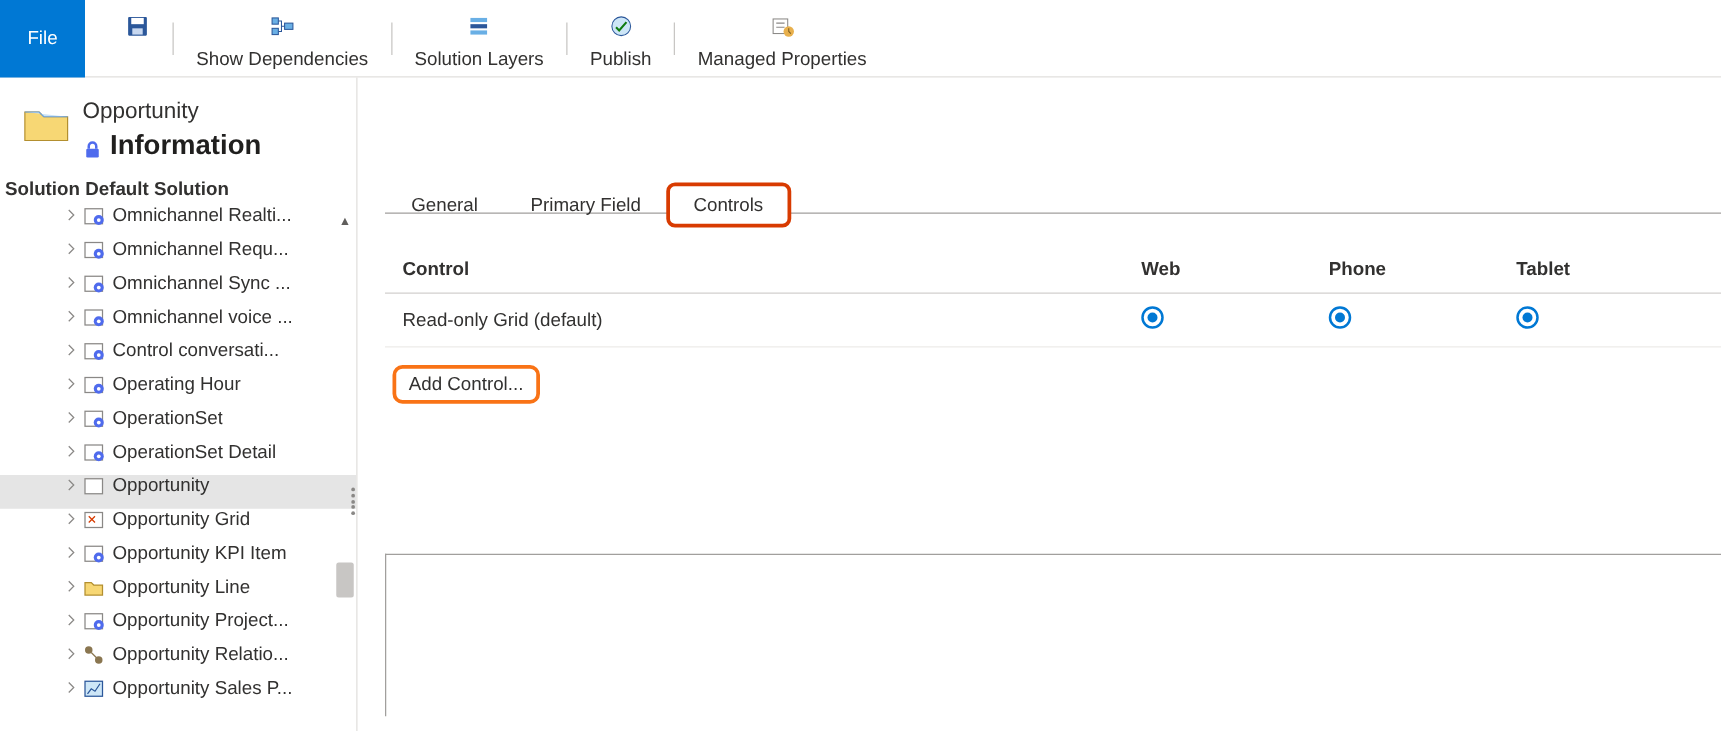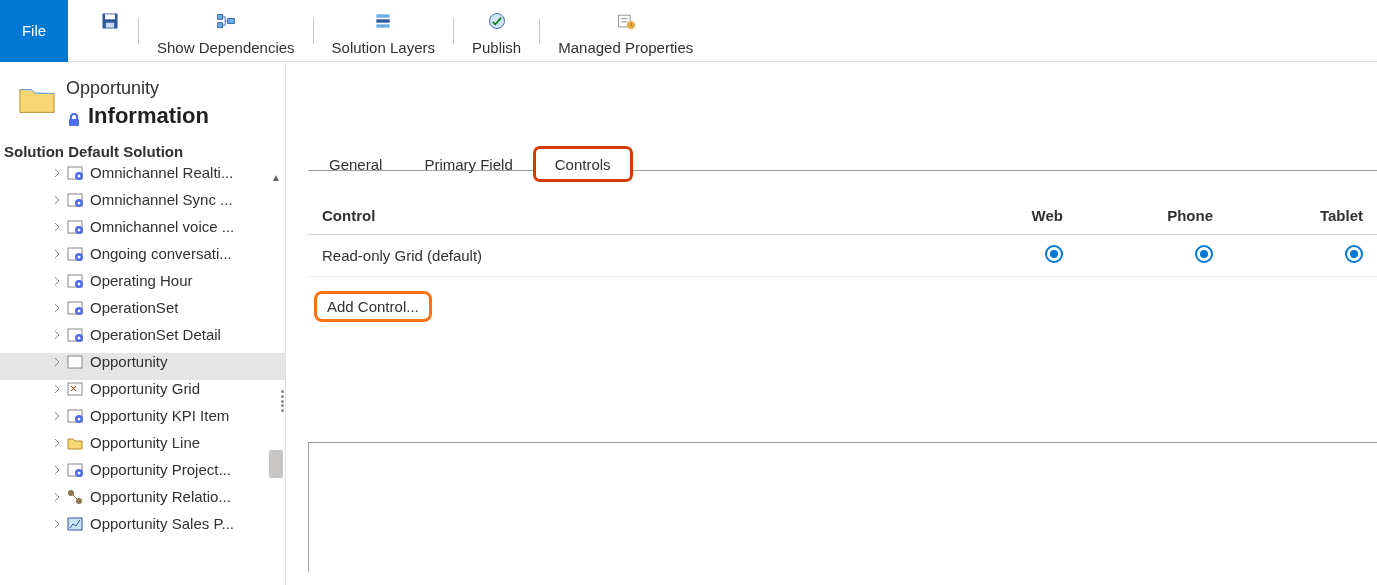--- a/index.html
+++ b/index.html
@@ -157,21 +157,21 @@
     font-size: 15px;
   }
   .grid-header {
     font-weight: 700;
     border-bottom: 1px solid #d2d0ce;
   }
   .grid-row {
     border-bottom: 1px solid #edebe9;
   }
   .col-control { flex: 1; }
-  .col-plat { width: 150px; text-align: right; }
+  .col-plat { width: 150px; text-align: left; }
   .radio {
     width: 18px; height: 18px; display: inline-block;
     border: 2px solid #0078d4; border-radius: 50%;
     position: relative;
   }
   .radio.checked::after {
     content: ""; position: absolute; left: 3px; top: 3px;
     width: 8px; height: 8px; background: #0078d4; border-radius: 50%;
   }
 
@@ -304,20 +304,31 @@
         </div>
         <div class="tree-item">
           <span class="chev"><svg viewBox="0 0 10 10">
               <path d="M3 1l4 4-4 4" stroke="currentColor" fill="none"></path>
             </svg></span>
           <span class="titem-ico"><svg viewBox="0 0 18 18">
               <rect x="2" y="3" width="14" height="12" fill="#fff" stroke="#8a8886"></rect>
               <circle cx="13" cy="12" r="4" fill="#4f6bed"></circle>
               <circle cx="13" cy="12" r="1.5" fill="#fff"></circle>
             </svg></span>
+          <span class="label">Omnichannel Requ...</span>
+        </div>
+        <div class="tree-item">
+          <span class="chev"><svg viewBox="0 0 10 10">
+              <path d="M3 1l4 4-4 4" stroke="currentColor" fill="none"></path>
+            </svg></span>
+          <span class="titem-ico"><svg viewBox="0 0 18 18">
+              <rect x="2" y="3" width="14" height="12" fill="#fff" stroke="#8a8886"></rect>
+              <circle cx="13" cy="12" r="4" fill="#4f6bed"></circle>
+              <circle cx="13" cy="12" r="1.5" fill="#fff"></circle>
+            </svg></span>
           <span class="label">Omnichannel Sync ...</span>
         </div>
         <div class="tree-item">
           <span class="chev"><svg viewBox="0 0 10 10">
               <path d="M3 1l4 4-4 4" stroke="currentColor" fill="none"></path>
             </svg></span>
           <span class="titem-ico"><svg viewBox="0 0 18 18">
               <rect x="2" y="3" width="14" height="12" fill="#fff" stroke="#8a8886"></rect>
               <circle cx="13" cy="12" r="4" fill="#4f6bed"></circle>
               <circle cx="13" cy="12" r="1.5" fill="#fff"></circle>
@@ -326,21 +337,21 @@
         </div>
         <div class="tree-item">
           <span class="chev"><svg viewBox="0 0 10 10">
               <path d="M3 1l4 4-4 4" stroke="currentColor" fill="none"></path>
             </svg></span>
           <span class="titem-ico"><svg viewBox="0 0 18 18">
               <rect x="2" y="3" width="14" height="12" fill="#fff" stroke="#8a8886"></rect>
               <circle cx="13" cy="12" r="4" fill="#4f6bed"></circle>
               <circle cx="13" cy="12" r="1.5" fill="#fff"></circle>
             </svg></span>
-          <span class="label">Ongoing conversati...</span>
+          <span class="label">Control conversati...</span>
         </div>
         <div class="tree-item">
           <span class="chev"><svg viewBox="0 0 10 10">
               <path d="M3 1l4 4-4 4" stroke="currentColor" fill="none"></path>
             </svg></span>
           <span class="titem-ico"><svg viewBox="0 0 18 18">
               <rect x="2" y="3" width="14" height="12" fill="#fff" stroke="#8a8886"></rect>
               <circle cx="13" cy="12" r="4" fill="#4f6bed"></circle>
               <circle cx="13" cy="12" r="1.5" fill="#fff"></circle>
             </svg></span>

